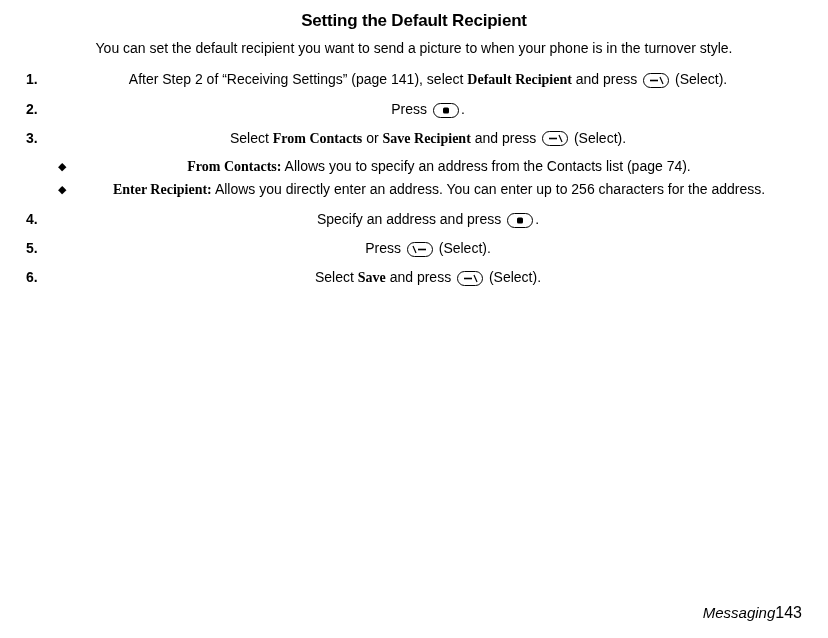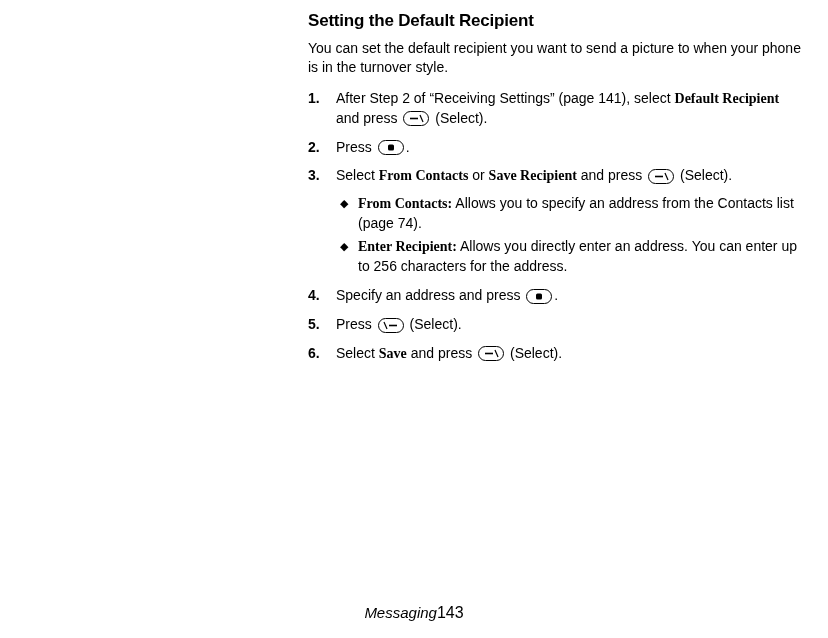--- a/index.html
+++ b/index.html
@@ -13,22 +13,22 @@
     position: relative;
     font-size: 14px;
     line-height: 1.35;
   }
   .page {
     position: absolute;
     top: 0; left: 0; right: 0; bottom: 0;
     padding: 10px 26px 0 26px;
   }
   .content {
-    margin-left: 282px;
     margin-right: 0;
+    text-align: center;
   }
   h2.section-title {
     font-family: "Arial Narrow", "Helvetica Neue", Arial, sans-serif;
     font-weight: 700;
     font-size: 17px;
     margin: 0 0 6px 0;
     letter-spacing: -0.2px;
   }
   p.intro {
     margin: 0 0 12px 0;
@@ -76,21 +76,21 @@
     vertical-align: middle;
     margin: 0 2px;
   }
   .key svg { display: block; }
   .footer {
     position: absolute;
     bottom: 14px;
     left: 26px;
     right: 26px;
     display: flex;
-    justify-content: center;
+    justify-content: flex-end;
     align-items: baseline;
     font-family: "Arial Narrow", "Helvetica Neue", Arial, sans-serif;
   }
   .footer .cat {
     font-style: italic;
     font-size: 15px;
   }
   .footer .pnum {
     font-weight: 400;
     font-size: 16px;

